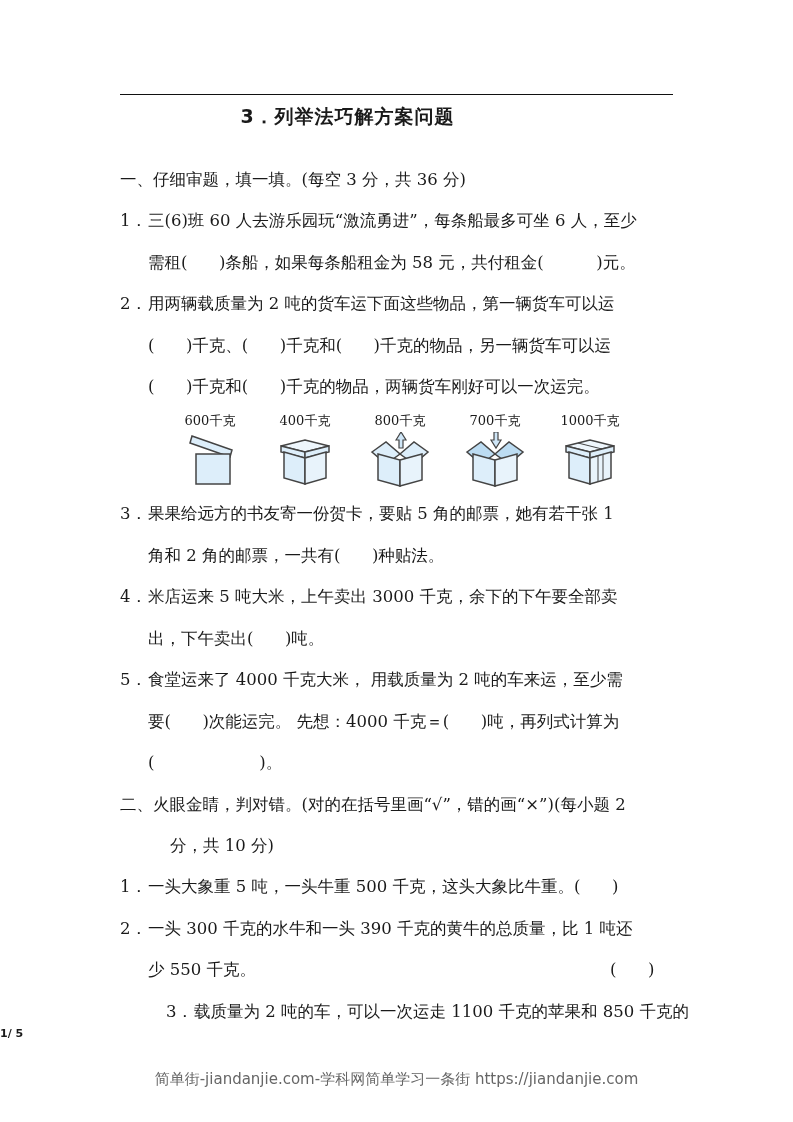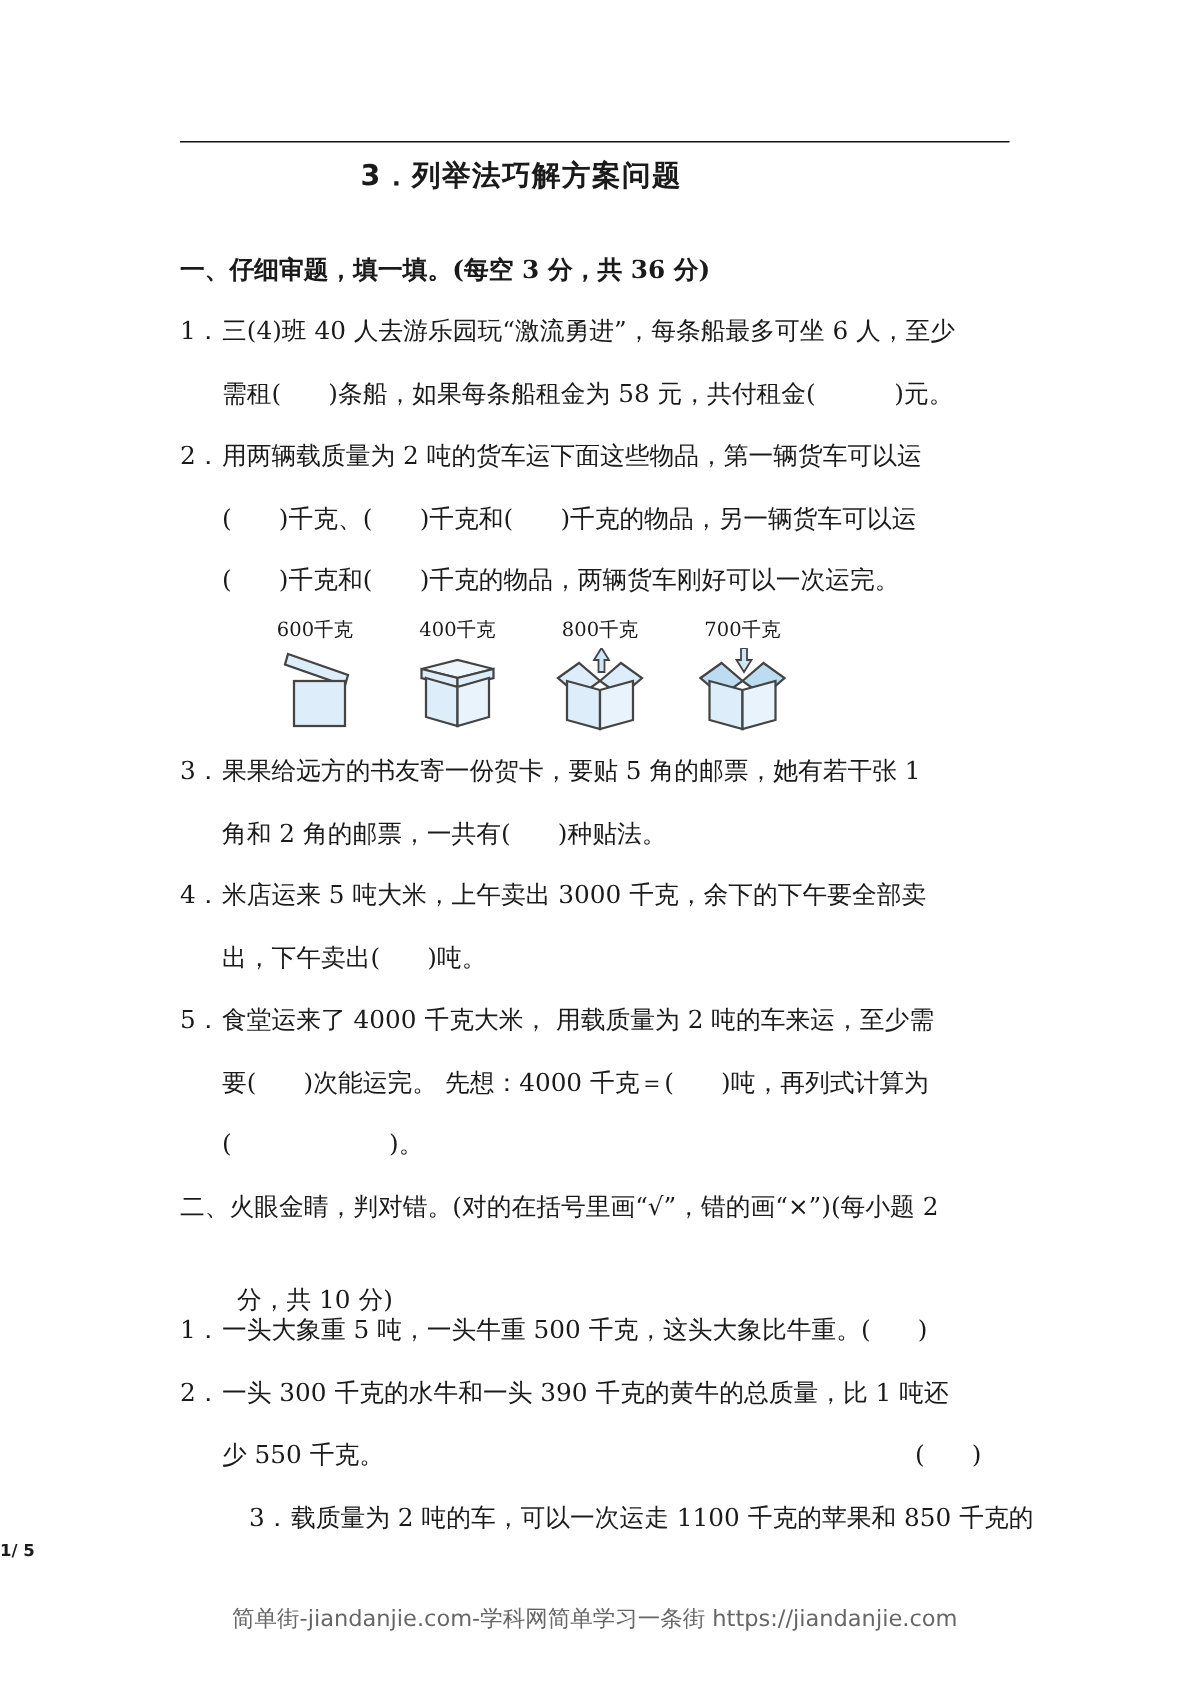--- a/index.html
+++ b/index.html
@@ -18,23 +18,23 @@
                 font-family: "DejaVu Sans", "Liberation Sans", sans-serif; font-size: 11px; font-weight: bold; }
     .footer { position: absolute; left: 0; width: 793px; top: 1070px; text-align: center;
               font-family: "DejaVu Sans", "Liberation Sans", sans-serif; font-size: 15px; color: #666; }
   </style>
 </head>
 <body>
 
 <div class="rule"></div>
 <div class="title">3．列举法巧解方案问题</div>
 
-<div class="line" style="left:120px; top:169px;font-weight:bold;">一、仔细审题，填一填。(每空 3 分，共 36 分)</div>
+<div class="line" style="left:120px; top:169px;">一、仔细审题，填一填。(每空 3 分，共 36 分)</div>
 
-<div class="line" style="left:120px; top:210px;"><span class="num">1．</span><span>三(4)班 40 人去游乐园玩“激流勇进”，每条船最多可坐 6 人，至少</span></div>
+<div class="line" style="left:120px; top:210px;"><span class="num">1．</span><span>三(6)班 60 人去游乐园玩“激流勇进”，每条船最多可坐 6 人，至少</span></div>
 <div class="line" style="left:148px; top:252px;">需租(      )条船，如果每条船租金为 58 元，共付租金(          )元。</div>
 
 <div class="line" style="left:120px; top:293px;"><span class="num">2．</span><span>用两辆载质量为 2 吨的货车运下面这些物品，第一辆货车可以运</span></div>
 <div class="line" style="left:148px; top:335px;">(      )千克、(      )千克和(      )千克的物品，另一辆货车可以运</div>
 <div class="line" style="left:148px; top:376px;">(      )千克和(      )千克的物品，两辆货车刚好可以一次运完。</div>
 
 <div class="boxes">
   <div class="box" style="left:0px;">
     <span class="box-label">600千克</span>
     <svg width="60" height="56" viewBox="0 0 60 56">
@@ -66,34 +66,47 @@
   <div class="box" style="left:285px;">
     <span class="box-label">700千克</span>
     <svg width="64" height="56" viewBox="0 0 64 56">
       <polygon points="4,20 18,10 32,22 18,32" fill="#bcdcf2" stroke="#444" stroke-width="1.5"></polygon>
       <polygon points="32,22 46,10 60,20 46,32" fill="#bcdcf2" stroke="#444" stroke-width="1.5"></polygon>
       <polygon points="10,22 32,28 32,54 10,48" fill="#ddeefa" stroke="#444" stroke-width="1.5"></polygon>
       <polygon points="32,28 54,22 54,48 32,54" fill="#e8f3fb" stroke="#444" stroke-width="1.5"></polygon>
       <polygon points="31,0 35,0 35,8 38,8 33,16 28,8 31,8" fill="#cfe6f7" stroke="#444" stroke-width="1.2"></polygon>
     </svg>
   </div>
+  <div class="box" style="left:380px;">
+    <span class="box-label">1000千克</span>
+    <svg width="60" height="56" viewBox="0 0 60 56">
+      <polygon points="6,14 30,8 54,14 30,20" fill="#eef6fc" stroke="#444" stroke-width="1.5"></polygon>
+      <polygon points="6,14 30,20 30,26 6,20" fill="#ddeefa" stroke="#444" stroke-width="1.5"></polygon>
+      <polygon points="30,20 54,14 54,20 30,26" fill="#ddeefa" stroke="#444" stroke-width="1.5"></polygon>
+      <polygon points="9,20 30,26 30,52 9,46" fill="#ddeefa" stroke="#444" stroke-width="1.5"></polygon>
+      <polygon points="30,26 51,20 51,46 30,52" fill="#e8f3fb" stroke="#444" stroke-width="1.5"></polygon>
+      <line x1="38" y1="24" x2="38" y2="50" stroke="#444" stroke-width="1"></line>
+      <line x1="43" y1="22" x2="43" y2="48" stroke="#444" stroke-width="1"></line>
+      <line x1="18" y1="11" x2="42" y2="17" stroke="#444" stroke-width="1"></line>
+    </svg>
+  </div>
 </div>
 
 <div class="line" style="left:120px; top:503px;"><span class="num">3．</span><span>果果给远方的书友寄一份贺卡，要贴 5 角的邮票，她有若干张 1</span></div>
 <div class="line" style="left:148px; top:545px;">角和 2 角的邮票，一共有(      )种贴法。</div>
 
 <div class="line" style="left:120px; top:586px;"><span class="num">4．</span><span>米店运来 5 吨大米，上午卖出 3000 千克，余下的下午要全部卖</span></div>
 <div class="line" style="left:148px; top:628px;">出，下午卖出(      )吨。</div>
 
 <div class="line" style="left:120px; top:669px;"><span class="num">5．</span><span>食堂运来了 4000 千克大米， 用载质量为 2 吨的车来运，至少需</span></div>
 <div class="line" style="left:148px; top:711px;">要(      )次能运完。 先想：4000 千克＝(      )吨，再列式计算为</div>
 <div class="line" style="left:148px; top:752px;">(                    )。</div>
 
 <div class="line" style="left:120px; top:794px;">二、火眼金睛，判对错。(对的在括号里画“√”，错的画“×”)(每小题 2</div>
-<div class="line" style="left:158px; top:835px;margin-top:21px;">分，共 10 分)</div>
+<div class="line" style="left:170px; top:835px;">分，共 10 分)</div>
 
 <div class="line" style="left:120px; top:876px;"><span class="num">1．</span><span>一头大象重 5 吨，一头牛重 500 千克，这头大象比牛重。(      )</span></div>
 
 <div class="line" style="left:120px; top:918px;"><span class="num">2．</span><span>一头 300 千克的水牛和一头 390 千克的黄牛的总质量，比 1 吨还</span></div>
 <div class="line" style="left:148px; top:959px;">少 550 千克。</div>
 <div class="line" style="left:610px; top:959px;">(      )</div>
 
 <div class="line" style="left:120px; top:1001px;margin-left:46px;"><span class="num">3．</span><span>载质量为 2 吨的车，可以一次运走 1100 千克的苹果和 850 千克的</span></div>
 
 <div class="page-num">1/ 5</div>

